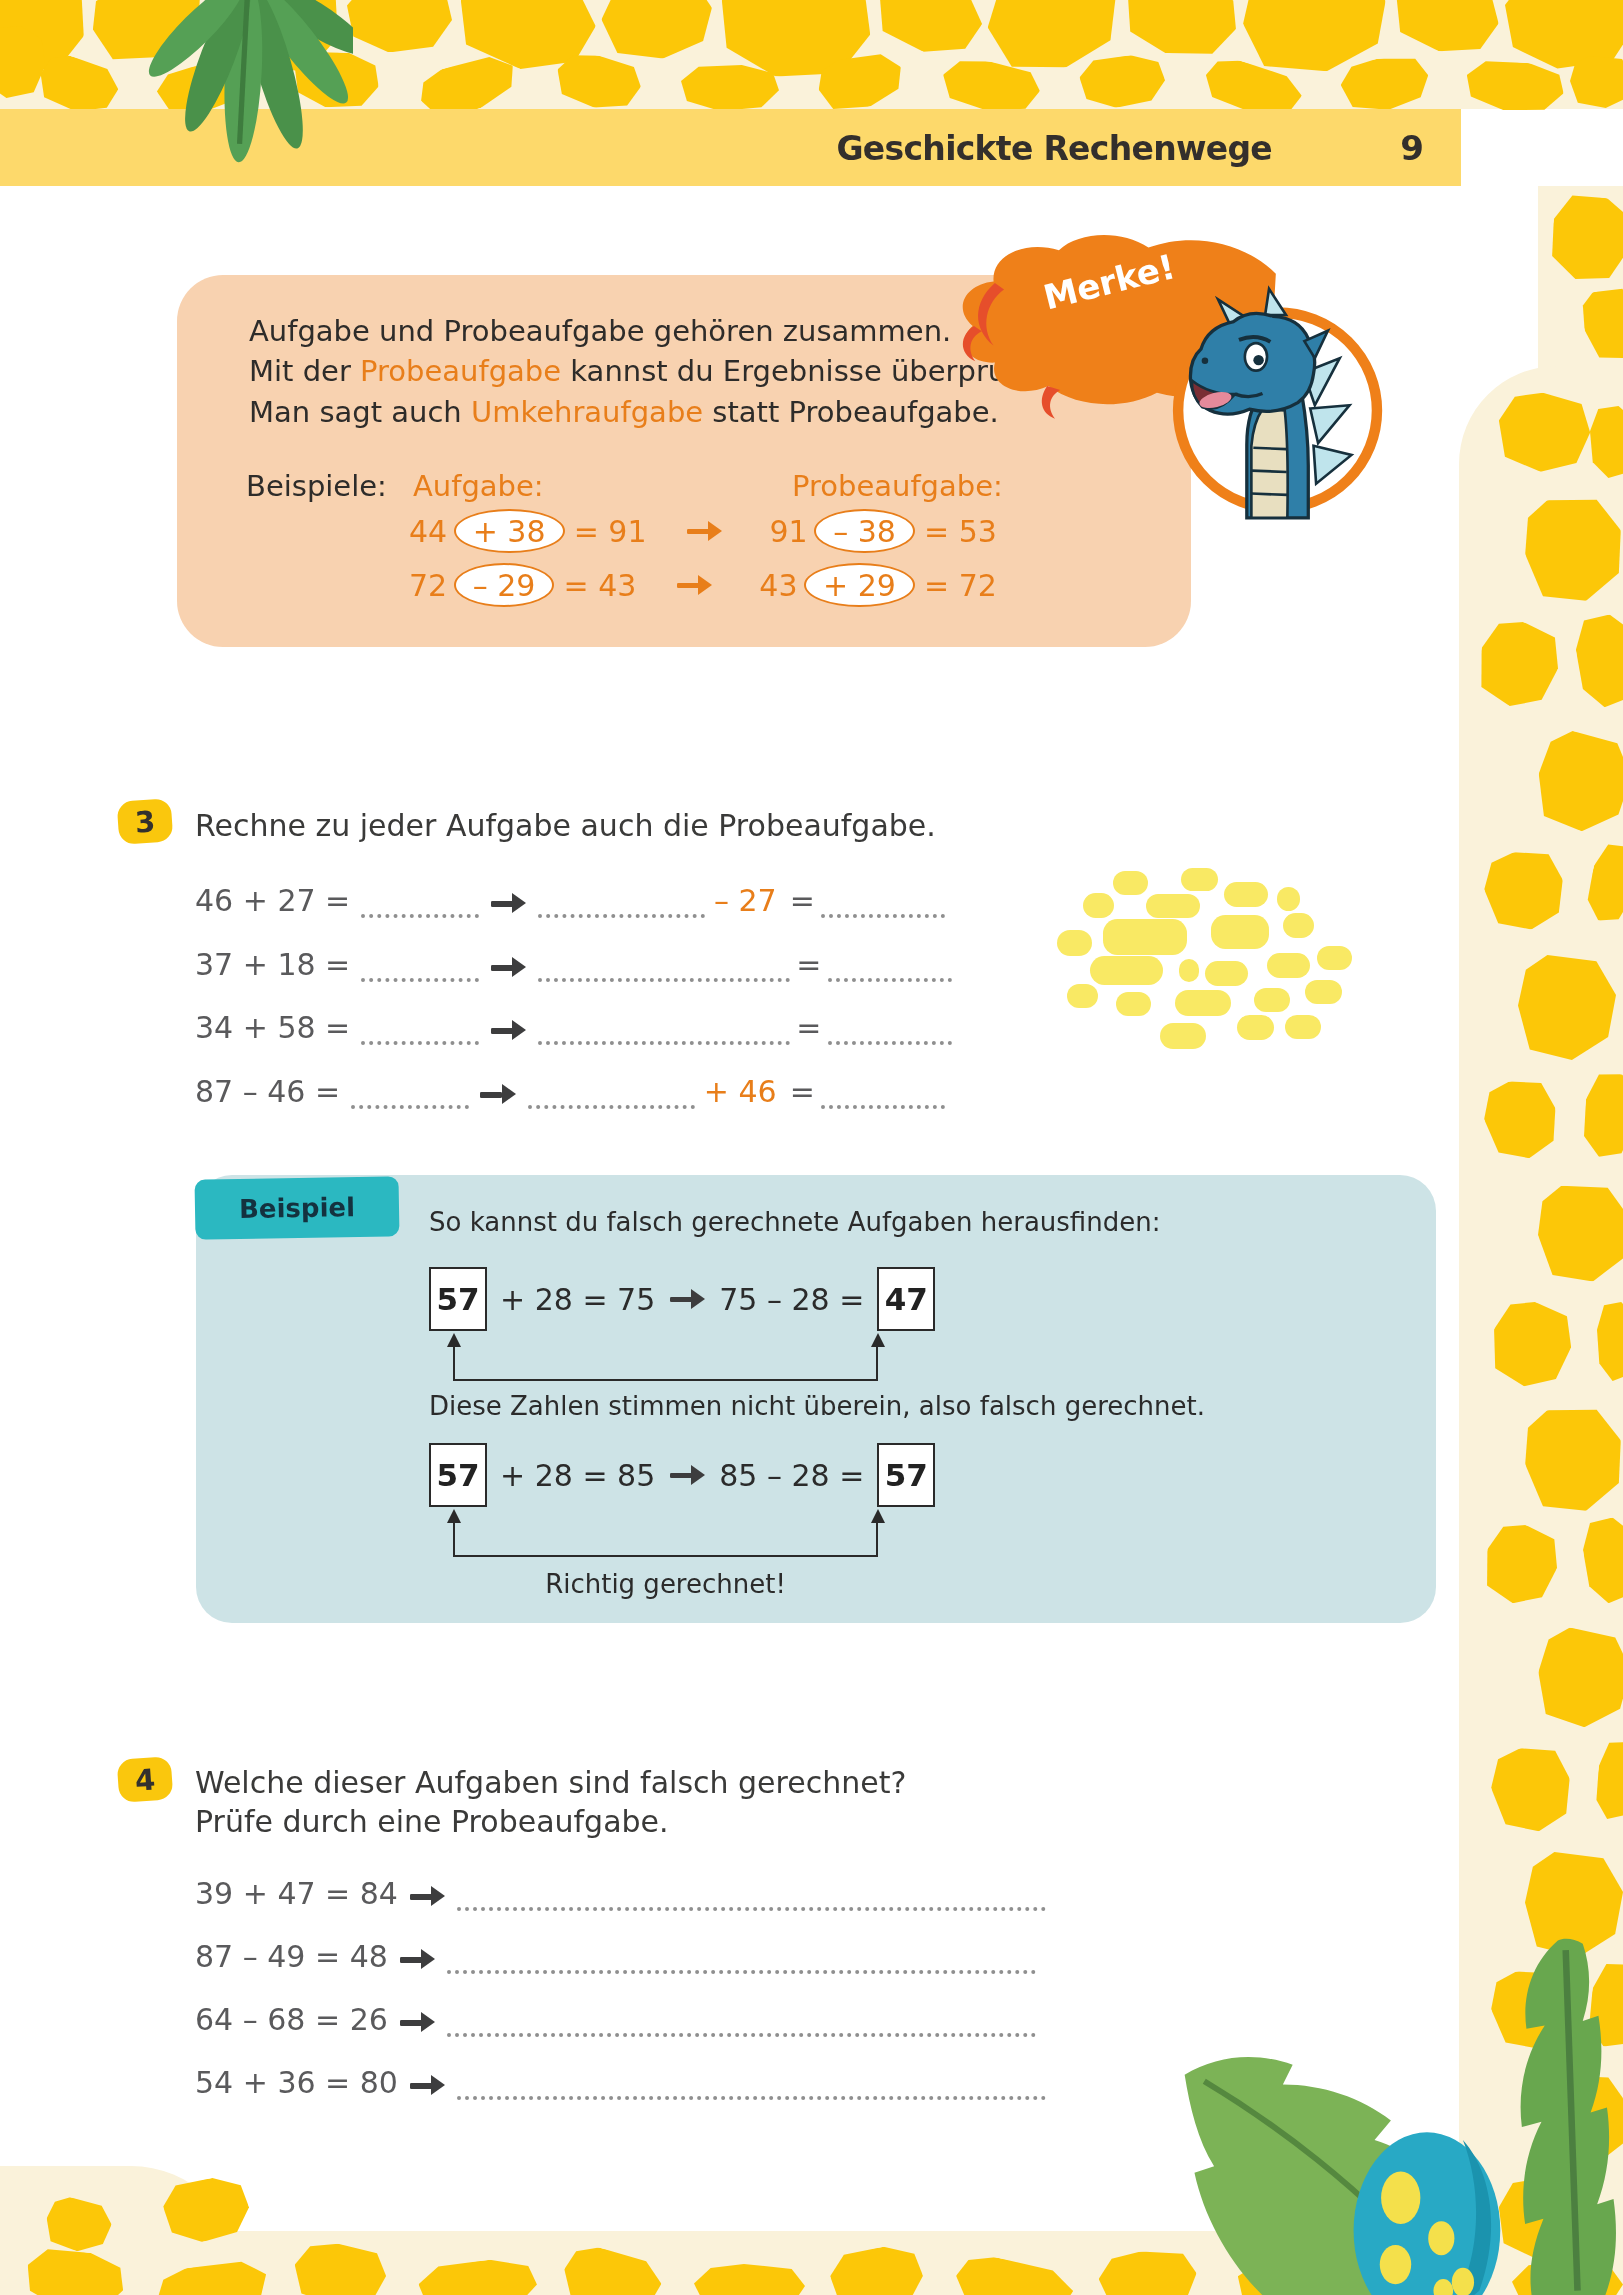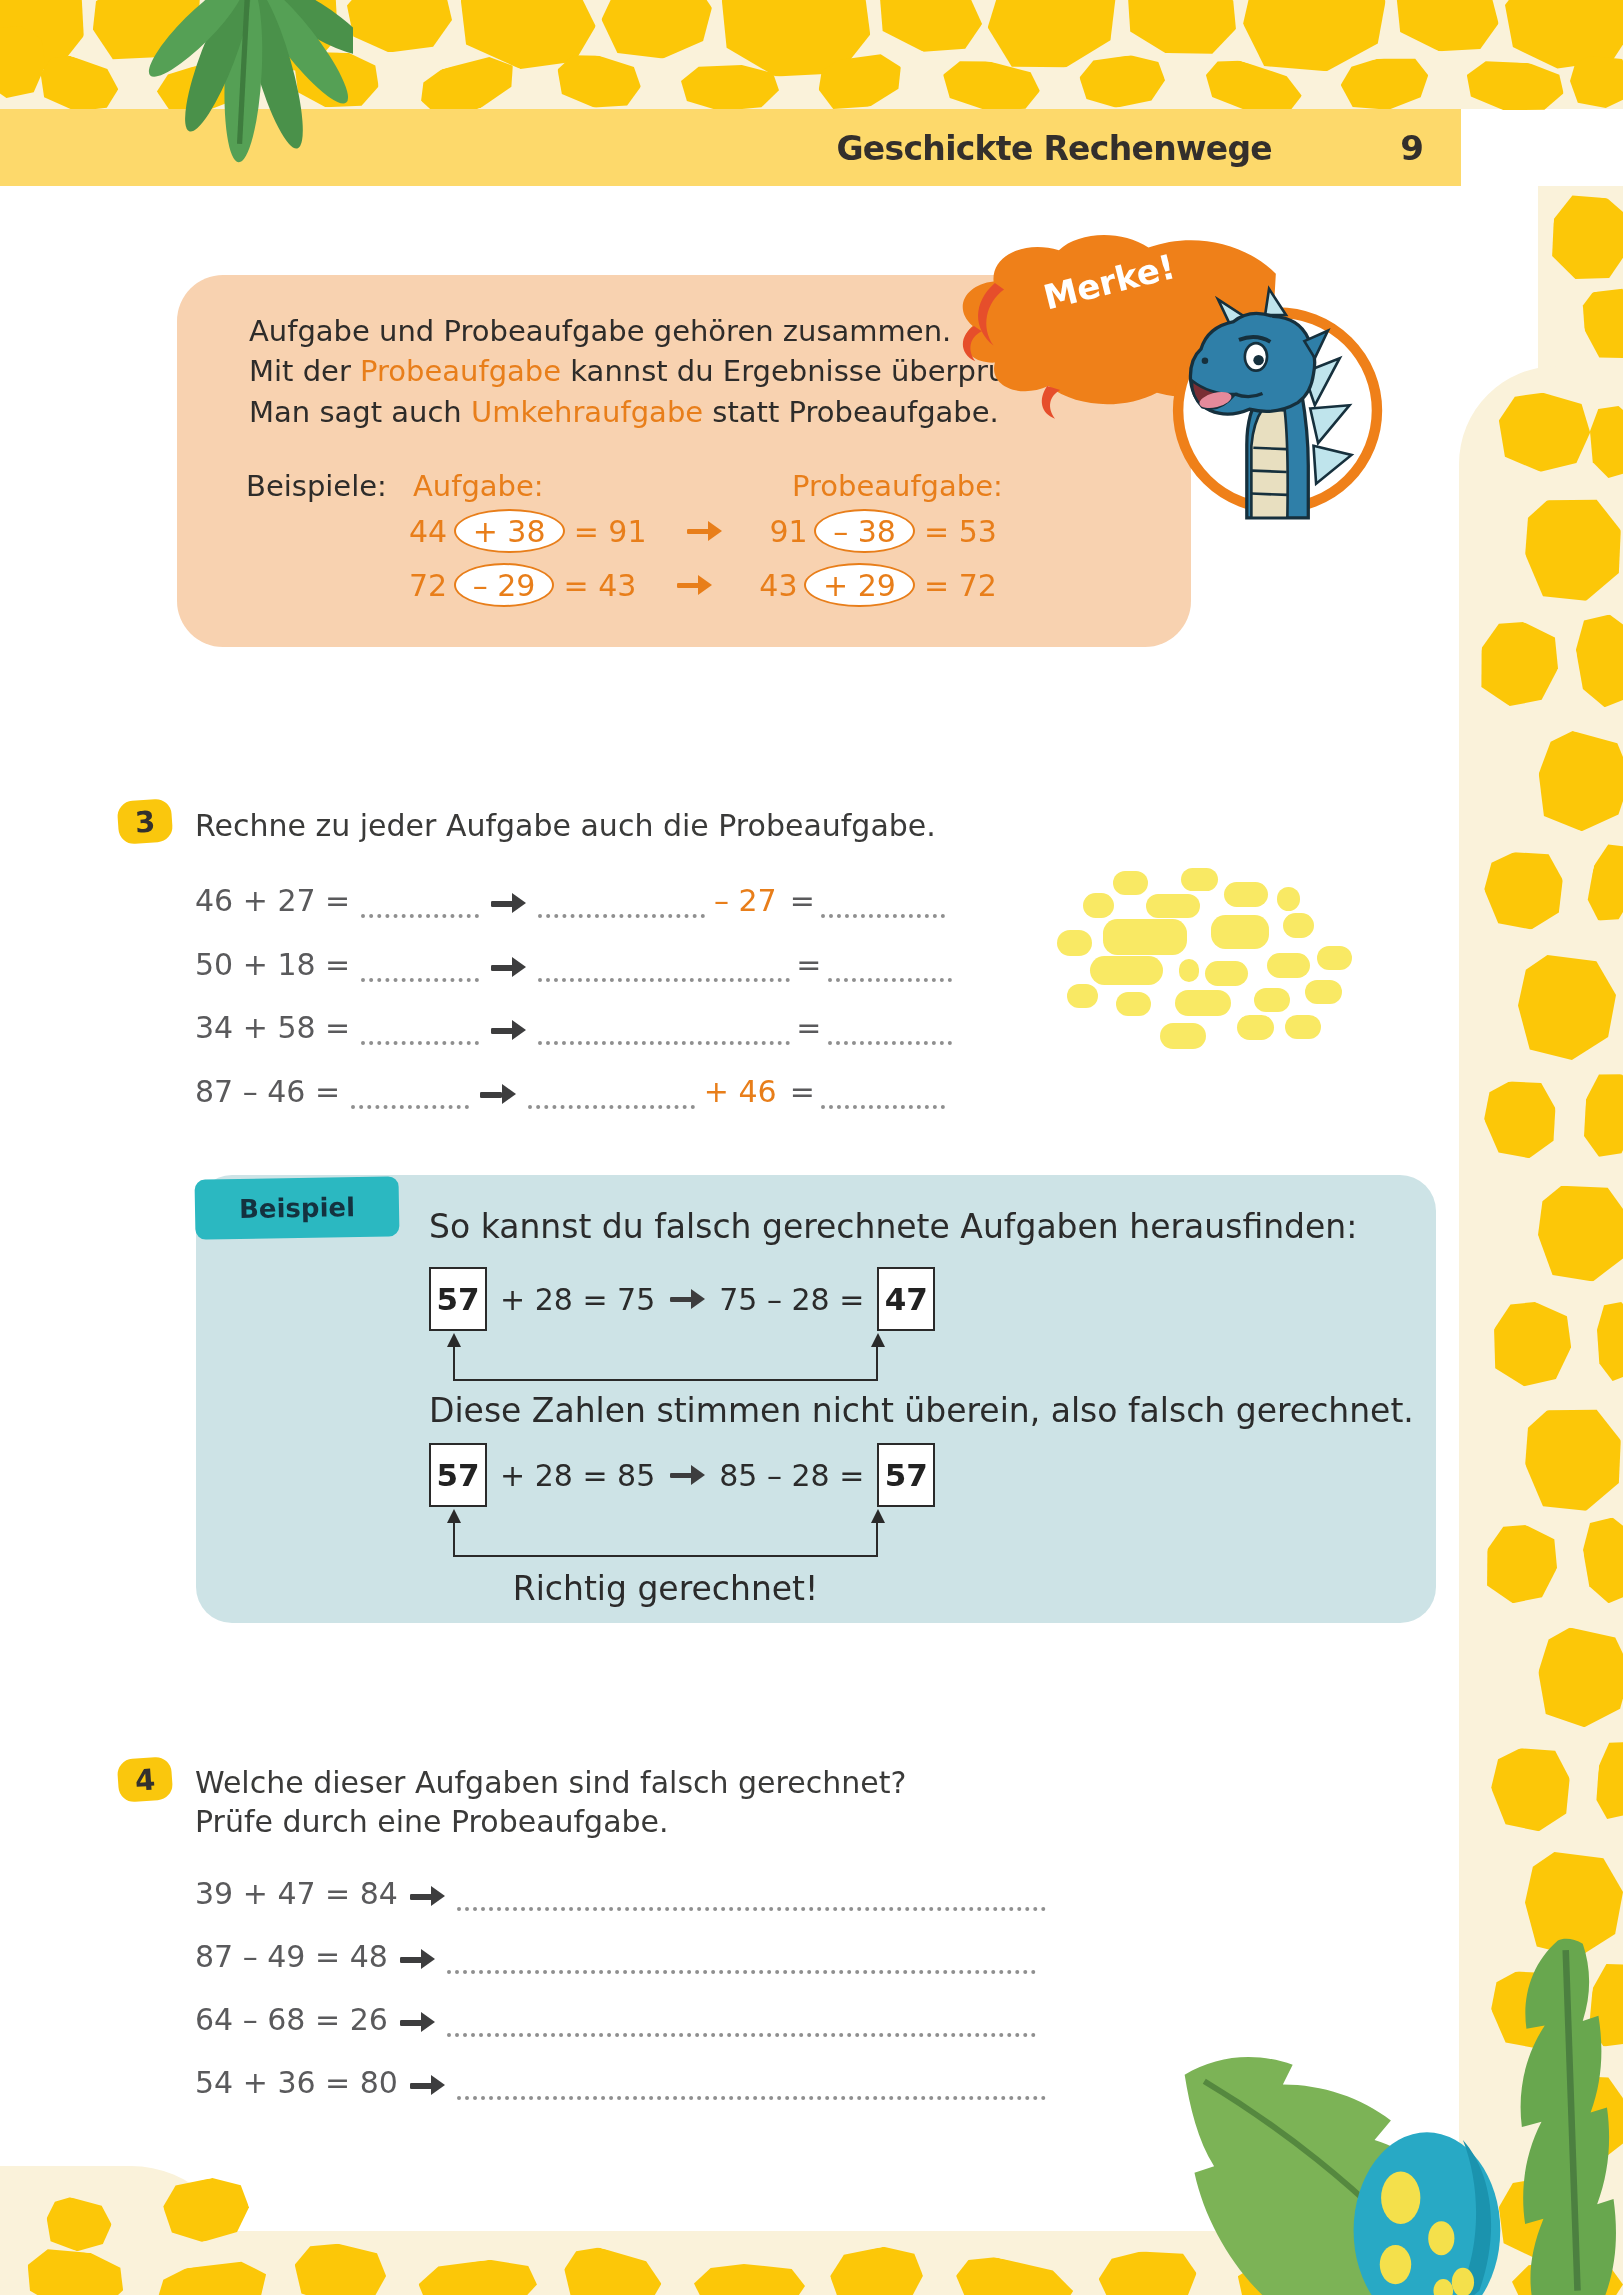--- a/index.html
+++ b/index.html
@@ -60,21 +60,21 @@
   .ex-row{position:absolute;left:195px;display:flex;align-items:flex-end;font-size:30px;color:var(--gray-text);white-space:nowrap;z-index:10;}
   .ex-row .arr{margin:0 10.5px 3.9px 10.5px;}
   .blank{display:inline-block;height:6.5px;border-bottom:4.6px dotted var(--dot-gray);flex:none;}
   .gap-l{margin-left:10.5px;}
   .hint-orange{color:var(--accent-orange);margin:0 6.5px 0 9.2px;}
   .eq-gray{margin:0 6.5px;}
 
   
   .bsp-box{position:absolute;left:196px;top:1175px;width:1240px;height:448px;background:var(--example-blue);border-radius:36px;z-index:9;}
   .bsp-label{position:absolute;left:195px;top:1178px;width:204px;height:60px;background:var(--teal-label);border-radius:10.5px;display:flex;align-items:center;justify-content:center;font-size:26px;font-weight:bold;color:#14323F;transform:rotate(-1deg);z-index:11;}
-  .bsp-text{position:absolute;left:429px;font-size:33px;color:#2b2b2b;white-space:nowrap;z-index:11;}
+  .bsp-text{position:absolute;left:429px;font-size:26px;color:#2b2b2b;white-space:nowrap;z-index:11;}
   .bsp-eq{position:absolute;left:429px;display:flex;align-items:center;gap:13px;font-size:30px;color:#2b2b2b;white-space:nowrap;z-index:11;}
   .num-box{width:58px;height:64px;border:2.6px solid #2a2a2a;background:#fff;display:flex;align-items:center;justify-content:center;font-size:31px;font-weight:bold;color:#222;flex:none;}
   .bracket{position:absolute;border:2.6px solid #2a2a2a;border-top:none;z-index:11;}
   .bracket::before,.bracket::after{content:"";position:absolute;top:-14.4px;width:0;height:0;border-left:7.2px solid transparent;border-right:7.2px solid transparent;border-bottom:14.4px solid #2a2a2a;}
   .bracket::before{left:-8.5px;}
   .bracket::after{right:-8.5px;}
   .bold{font-weight:normal;}
   .flame-svg{position:absolute;left:949px;top:228px;width:327px;height:196px;z-index:30;}
   .dragon-svg{position:absolute;left:1150px;top:281px;width:242px;height:242px;z-index:31;}
   .palm-svg{position:absolute;left:52px;top:0;width:301px;height:164px;z-index:33;}
@@ -248,21 +248,21 @@
   <div class="ex-row" style="top:883px">
     <span>46 + 27 =</span>
     <span class="blank gap-l" style="width:118px"></span>
     <span class="arr dark"></span>
     <span class="blank" style="width:167px"></span>
     <span class="hint-orange">– 27</span>
     <span class="eq-gray">=</span>
     <span class="blank" style="width:124px"></span>
   </div>
   <div class="ex-row" style="top:947px">
-    <span>50 + 18 =</span>
+    <span>37 + 18 =</span>
     <span class="blank gap-l" style="width:118px"></span>
     <span class="arr dark"></span>
     <span class="blank" style="width:252px"></span>
     <span class="eq-gray">=</span>
     <span class="blank" style="width:124px"></span>
   </div>
   <div class="ex-row" style="top:1010px">
     <span>34 + 58 =</span>
     <span class="blank gap-l" style="width:118px"></span>
     <span class="arr dark"></span>

